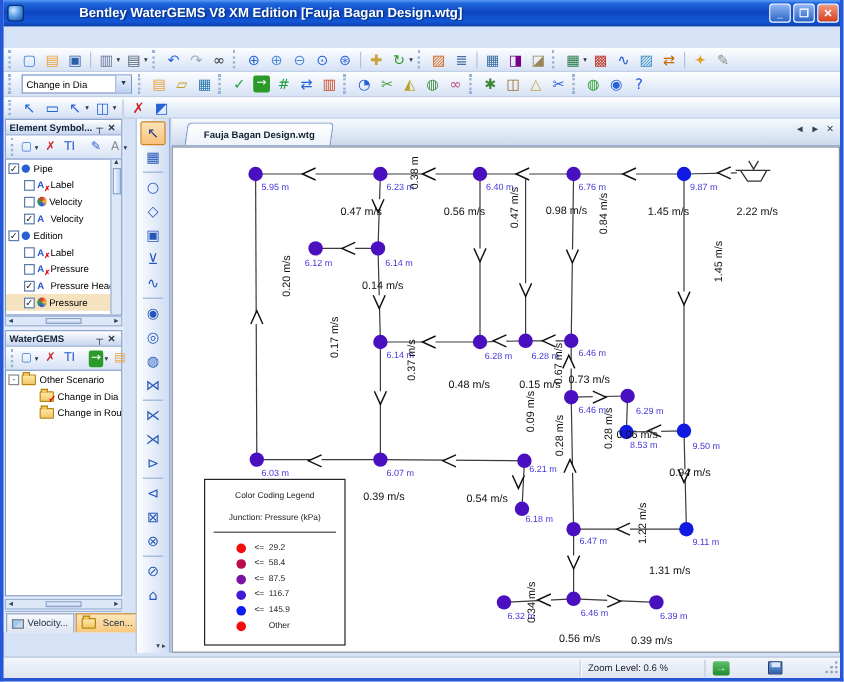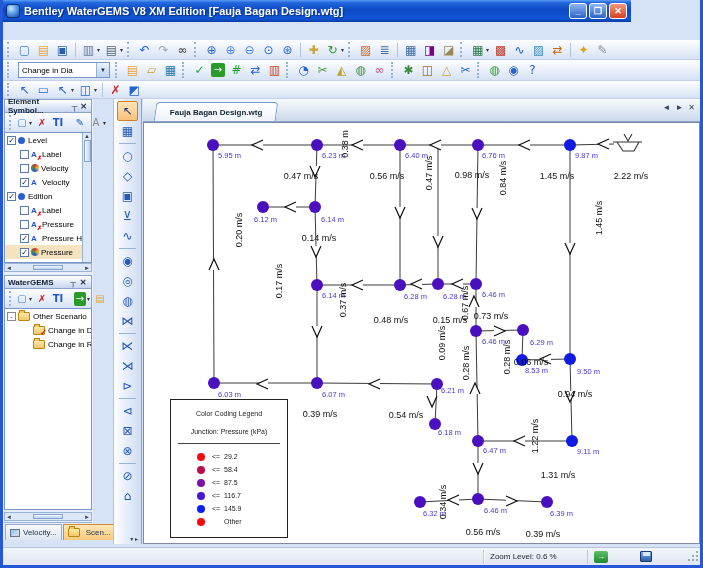--- a/index.html
+++ b/index.html
@@ -1,23 +1,23 @@
 <!DOCTYPE html>
 <html><head>
 <meta charset="utf-8">
 <style>
   html,body{margin:0;padding:0;background:#9db6dd;}
   *{box-sizing:border-box;}
   #win{position:relative;width:703px;height:568px;font-family:"Liberation Sans",sans-serif;
        background:#d6e2f5;border-left:3px solid #2458d8;border-right:3px solid #2458d8;border-bottom:3px solid #2458d8;overflow:hidden;}
   
-  #titlebar{position:absolute;left:-3px;top:0;width:631px;height:22px;
+  #titlebar{position:absolute;left:-3px;top:0;width:703px;height:22px;
     background:linear-gradient(180deg,#5c9cf5 0%,#2268dd 12%,#0d47c2 45%,#1257d8 82%,#0a3da6 100%);
     display:flex;align-items:center;color:#fff;font-weight:bold;font-size:11px;
-    text-shadow:1px 1px 1px #00307a;padding:0 4px;}
+    text-shadow:1px 1px 1px #00307a;padding:0 4px;gap:42px;}
   #appicon{width:14px;height:14px;border-radius:3px;margin:0 4px 0 2px;
     background:radial-gradient(circle at 35% 30%,#cfe6ff 0%,#5aa0e8 45%,#14489e 100%);border:1px solid #0a2f70;}
   #winbtns{margin-left:auto;display:flex;gap:2px;}
   .winbtn{width:18px;height:16px;border-radius:3px;border:1px solid #fff;
     background:linear-gradient(180deg,#8fb5f2,#2a63c8);color:#fff;font-size:9px;line-height:14px;
     text-align:center;font-weight:bold;text-shadow:none;}
   .winbtn.close{background:linear-gradient(180deg,#f2997f,#d4401d);}
   
   #menubar{position:absolute;left:0;top:22px;right:0;height:18px;background:linear-gradient(180deg,#fbfdff,#dfe8f6);
     display:flex;align-items:center;font-size:11px;color:#111;border-bottom:1px solid #c2cfe4;}
@@ -32,30 +32,30 @@
   .sep{width:1px;height:14px;background:#b4c3dc;margin:0 3px;}
   .tbtn{position:relative;display:inline-flex;align-items:center;height:17px;padding:0 1px;margin:0 1px;border-radius:2px;}
   .tbtn .gl{font-family:"DejaVu Sans",sans-serif;font-size:12px;line-height:16px;width:15px;text-align:center;}
   .tbtn .gl.boxed{border-radius:2px;font-size:10px;width:14px;height:14px;line-height:14px;}
   .tbtn .dd{font-size:6px;color:#334;margin-left:1px;}
   #combo{display:flex;align-items:center;width:92px;height:16px;background:#fff;border:1px solid #7a96c8;
     font-size:8px;padding-left:3px;margin:0 3px;}
   #combo .arrowbox{margin-left:auto;width:13px;height:14px;background:linear-gradient(180deg,#eaf2fd,#bcd2f0);
     border-left:1px solid #9ab2d6;font-size:6px;text-align:center;line-height:14px;color:#234;}
   
-  #dock{position:absolute;left:0;top:99px;width:90px;bottom:25px;background:#e7eefb;}
+  #dock{position:absolute;left:0;top:99px;width:100px;bottom:38px;background:#e7eefb;}
   .panel-title{height:14px;background:linear-gradient(180deg,#ffffff,#c6d5ef);border:1px solid #8aa4cc;
     font-size:8px;font-weight:bold;color:#123;display:flex;align-items:center;padding:0 3px;}
   .panel-title .sp{flex:1;}
   .pt-btn{font-size:8px;color:#234;width:10px;text-align:center;}
   .panel-tb{height:19px;background:linear-gradient(180deg,#fdfeff,#d6e2f5);display:flex;align-items:center;
     border-left:1px solid #8aa4cc;border-right:1px solid #8aa4cc;padding-left:2px;}
   .panel-tb .tbtn{height:15px;}
   .panel-tb .tbtn .gl{font-size:10px;width:12px;line-height:14px;}
-  .ti{font-size:7px;font-weight:bold;letter-spacing:0;}
+  .ti{font-size:7px;font-weight:normal;letter-spacing:0;}
   #es-panel{position:absolute;left:1px;right:1px;top:0;height:174px;}
   #es-tree{position:relative;height:131px;background:#fff;border:1px solid #7a96c8;overflow:hidden;font-size:8px;}
   .trow{display:flex;align-items:center;height:14px;white-space:nowrap;padding-left:2px;}
   .trow.sel{background:#f5e3c0;}
   .tindent{width:13px;flex:none;}
   .cb{width:9px;height:9px;border:1px solid #5a7ab0;background:#fff;flex:none;margin-right:2px;
     font-size:8px;line-height:8px;text-align:center;color:#222;}
   .tdot{width:7px;height:7px;border-radius:50%;background:#2a5fd0;flex:none;margin-right:3px;}
   .tglobe{width:8px;height:8px;border-radius:50%;flex:none;margin-right:2px;
     background:conic-gradient(#e03030,#eec030,#3050e0,#30a050,#e03030);}
@@ -364,21 +364,21 @@
           <span class="tbtn">
             <span class="gl" style="color: rgb(136, 136, 136);">A</span>
             <span class="dd">▾</span>
           </span>
         </div>
       <div id="es-tree">
         <div class="vscroll">▲<div class="vthumb"></div></div>
       <div class="trow">
             <span class="cb">✓</span>
             <span class="tdot"></span>
-            <span>Level</span>
+            <span>Pipe</span>
           </div>
           <div class="trow">
             <span class="tindent"></span>
             <span class="cb"></span>
             <span class="ta">A<span class="x">✗</span></span>
             <span>Label</span>
           </div>
           <div class="trow">
             <span class="tindent"></span>
             <span class="cb"></span>

